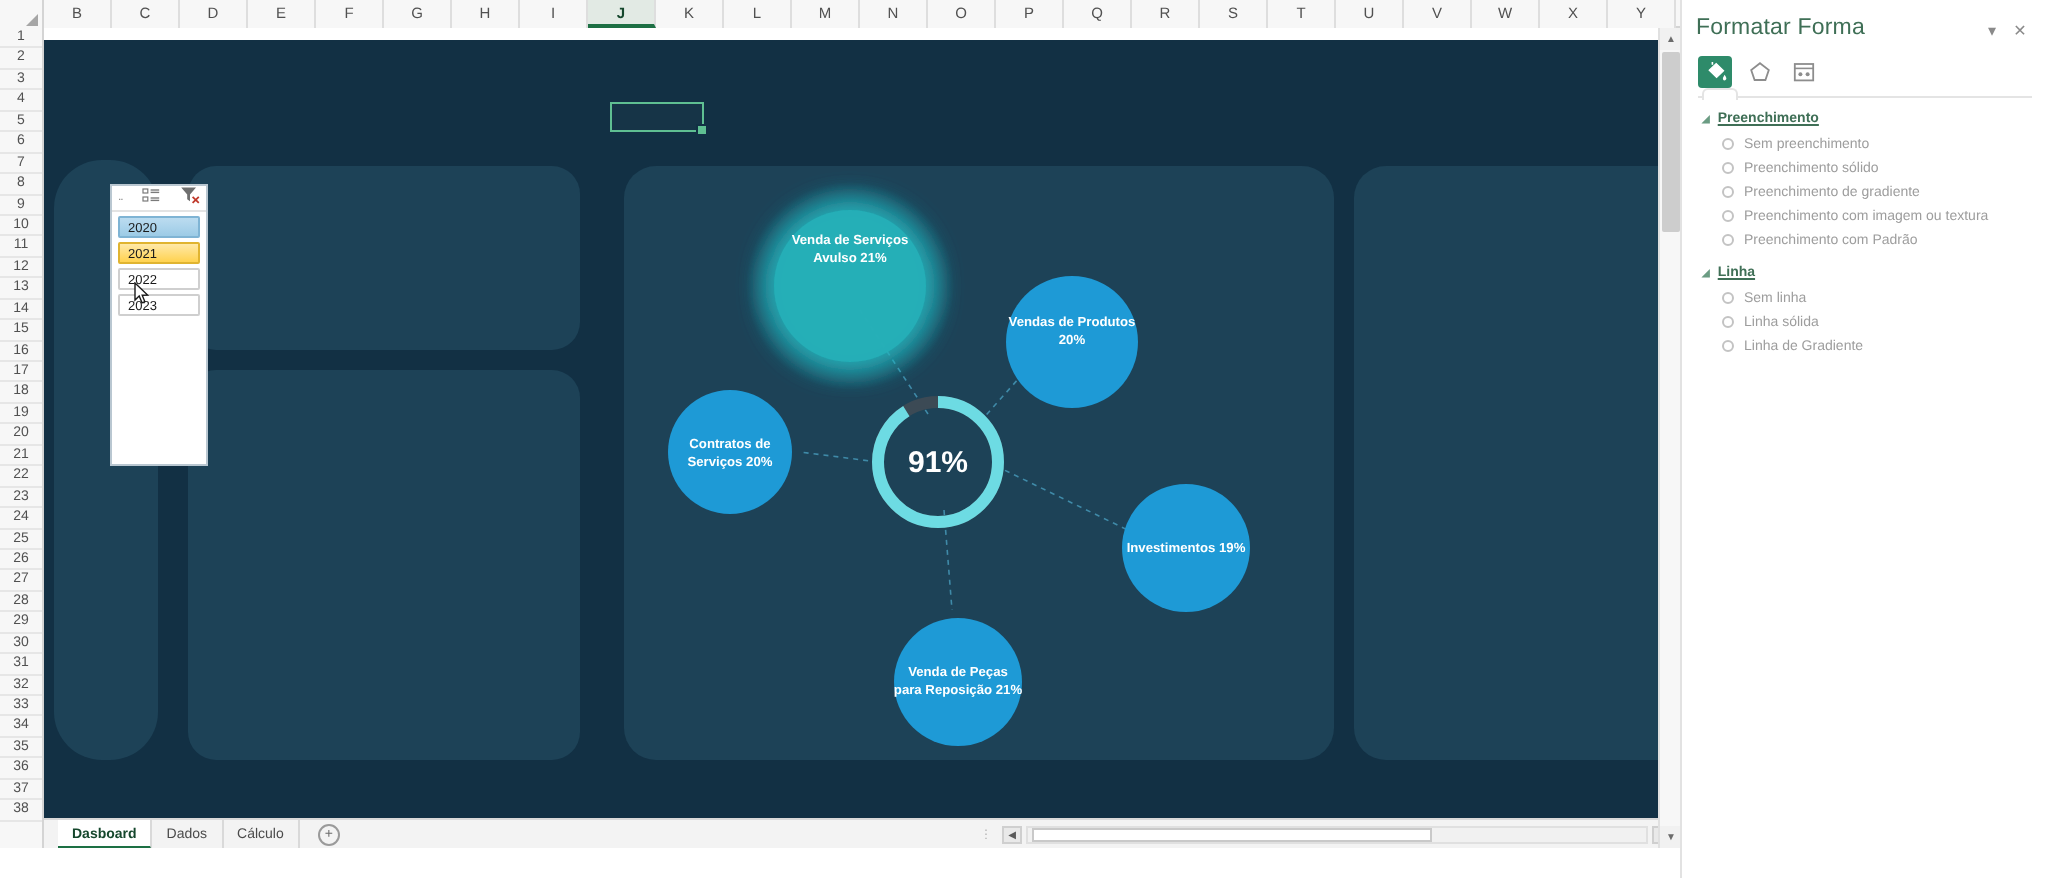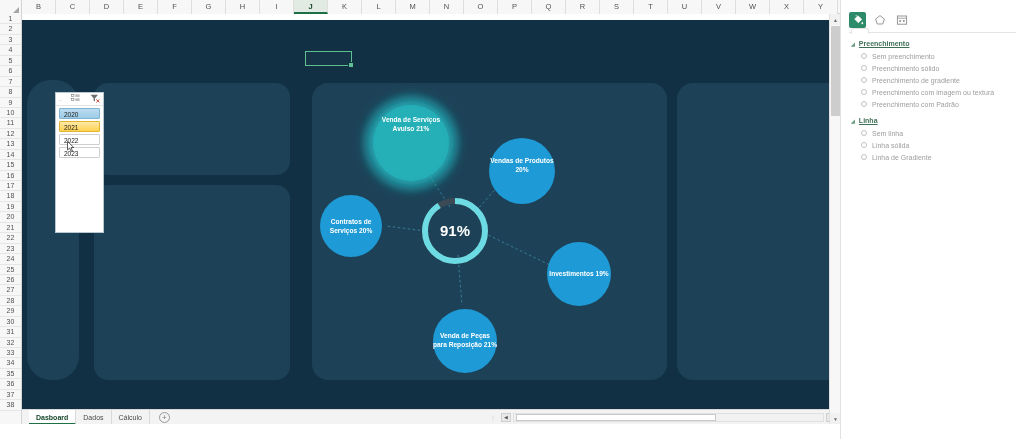--- a/index.html
+++ b/index.html
@@ -136,21 +136,21 @@
     background: linear-gradient(#ffe9a8, #ffd24f);
     border-color: #e0b430;
   }
   #slicer-cursor {
     position: absolute; left: 11px; top: 48px;
     width: 8px; height: 11px;
     z-index: 24; pointer-events: none;
   }
 
   
-  #bubble-chart { position: absolute; left: 276px; top: 63px; width: 355px; height: 297px; }
+  #bubble-chart { position: absolute; left: 290px; top: 63px; width: 355px; height: 297px; }
   #bubble-chart svg { display: block; }
   .bub-label {
     font-family: "Liberation Sans", sans-serif;
     font-size: 6.6px;
     font-weight: bold;
     fill: #ffffff;
     text-anchor: middle;
   }
   .kpi-num {
     font-family: "Liberation Sans", sans-serif;
@@ -525,20 +525,25 @@
         <div id="hscroll-track">
           <div id="hscroll-thumb"></div>
         </div>
         <div class="hsb-btn">▶</div>
       </div>
     </div>
   </div>
 
   <div id="format-panel">
 
+    <div id="panel-head">
+      <div id="panel-title">Formatar Forma</div>
+      <div class="panel-btn">▾</div>
+      <div class="panel-btn">✕</div>
+    </div>
 
     <div id="panel-tabs">
       <div class="ptab active">
         <svg width="12" height="12" viewBox="0 0 12 12">
           <path d="M2.6 5.1 L6.1 1.8 L9.8 5.4 L6.3 8.7 Z" fill="#ffffff" stroke="#ffffff" stroke-width="0.6"></path>
           <path d="M4.2 2.4 L4.2 1" stroke="#ffffff" stroke-width="0.8"></path>
           <path d="M10.3 7.4 c0.9 1.4 1.2 2 0.5 2.6 c-0.7 0.6 -1.6 0 -1.3 -1.1 z" fill="#ffffff"></path>
         </svg>
       </div>
       <div class="ptab">

